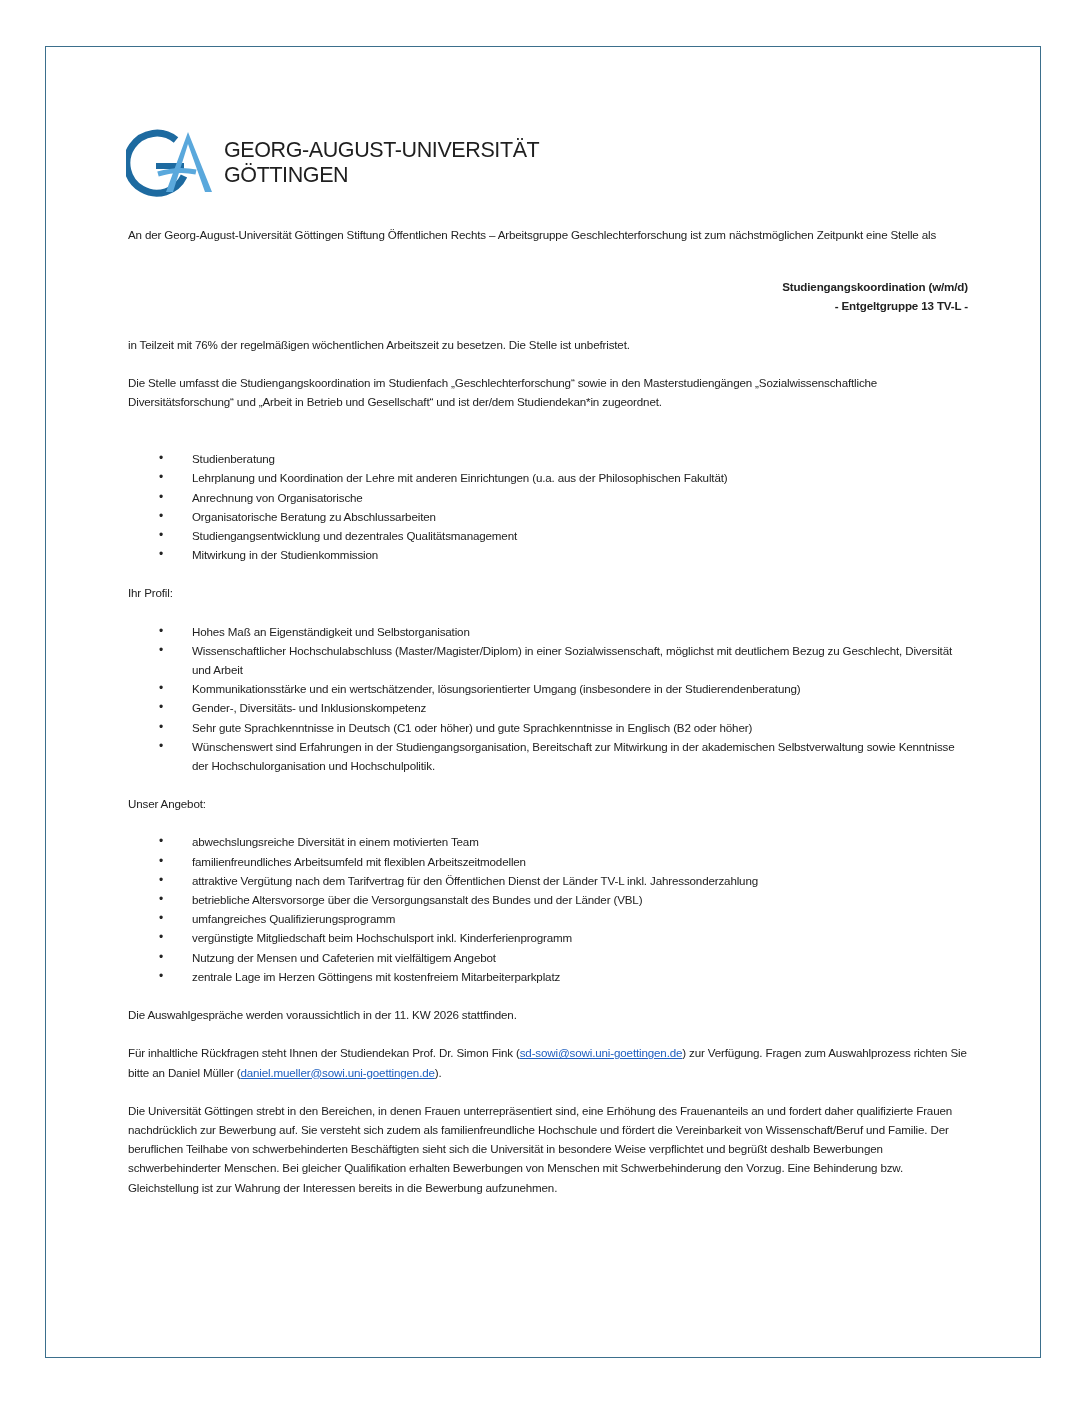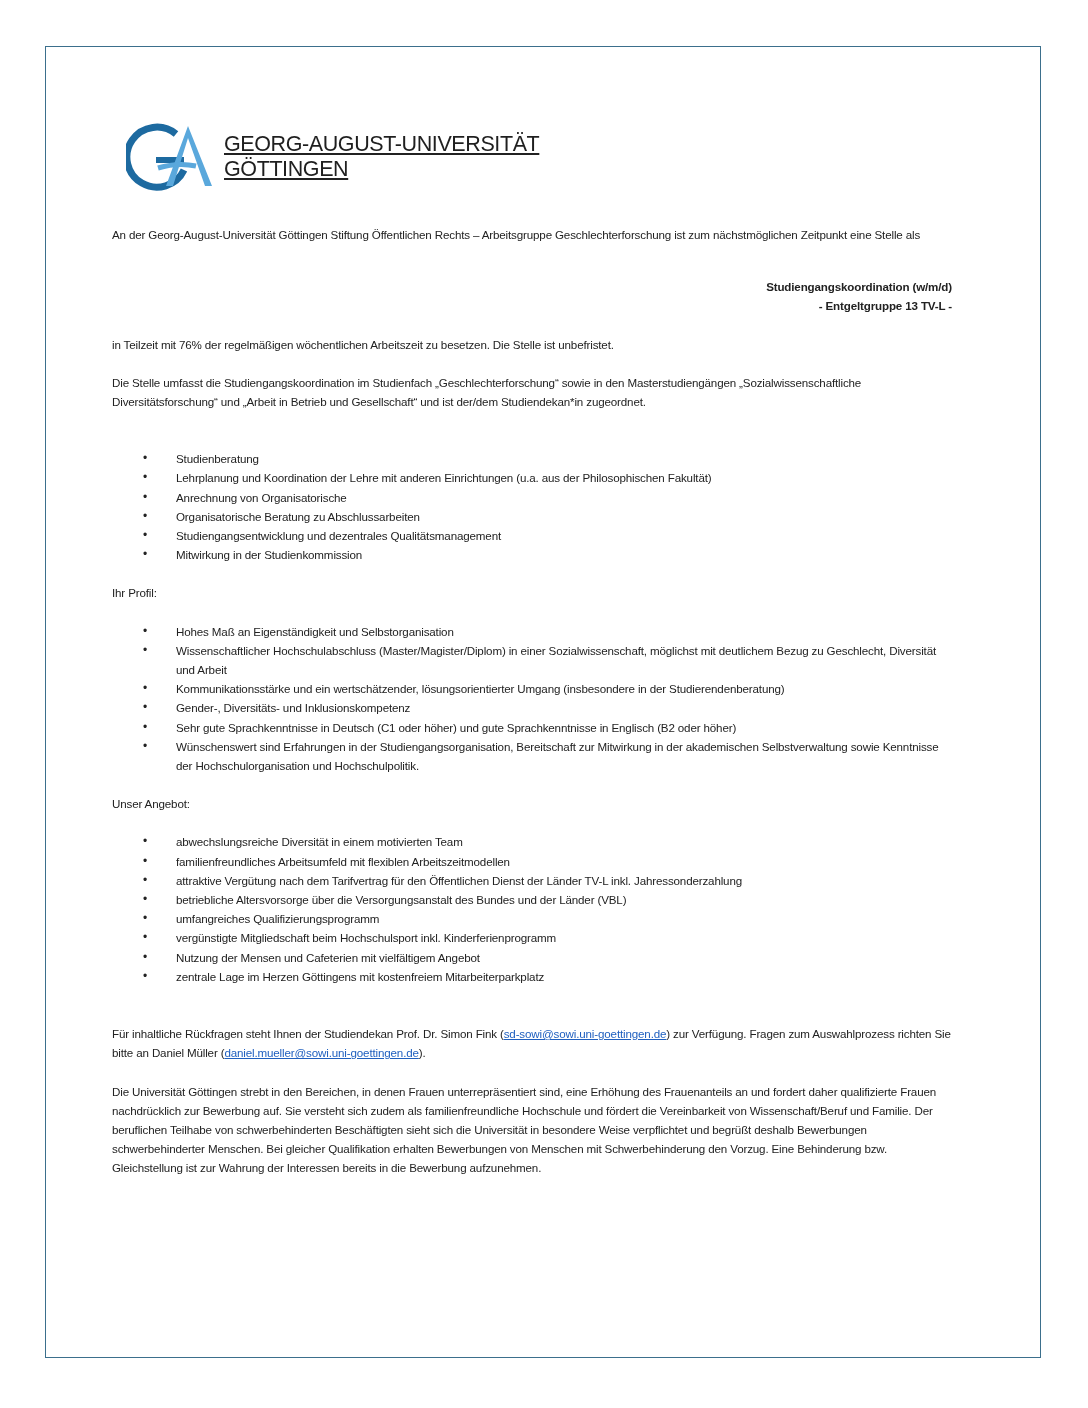--- a/index.html
+++ b/index.html
@@ -1,24 +1,24 @@
 <!DOCTYPE html>
 <html><head>
 <meta charset="utf-8">
 <style>
   html, body { margin: 0; padding: 0; background: #ffffff; }
   body { width: 1088px; height: 1408px; position: relative; overflow: hidden;
          font-family: "Liberation Sans", sans-serif; color: #222; }
   .page-frame { position: absolute; left: 45px; top: 46px; width: 996px; height: 1312px;
                 border: 1.5px solid #3b6f8c; box-sizing: border-box; }
-  .logo { position: absolute; left: 126px; top: 122px; display: flex; align-items: center; text-decoration: underline; }
+  .logo { position: absolute; left: 126px; top: 128px; display: flex; align-items: center; }
   .logo svg { display: block; }
   .logo-text { margin-left: 8px; color: #1f1f1f; font-size: 21.5px; line-height: 25px;
                letter-spacing: -0.4px; font-family: "Liberation Sans", sans-serif; }
-  .content { position: absolute; left: 112px; top: 225px; width: 840px;
+  .content { position: absolute; left: 128px; top: 225px; width: 840px;
              font-size: 11.6px; line-height: 19.2px; letter-spacing: -0.15px; }
   p { margin: 0; }
   .gap { height: 19px; }
   .center { text-align: right; font-weight: bold; }
   ul { list-style: none; margin: 0; padding: 0; }
   ul li { position: relative; padding-left: 64px; }
   ul li::before { content: "\2022"; position: absolute; left: 31px; top: 0; font-size: 12px; }
   a { color: #1f5fbf; text-decoration: underline; }
 </style>
 </head>
@@ -80,19 +80,20 @@
     <li>abwechslungsreiche Diversität in einem motivierten Team</li>
     <li>familienfreundliches Arbeitsumfeld mit flexiblen Arbeitszeitmodellen</li>
     <li>attraktive Vergütung nach dem Tarifvertrag für den Öffentlichen Dienst der Länder TV-L inkl. Jahressonderzahlung</li>
     <li>betriebliche Altersvorsorge über die Versorgungsanstalt des Bundes und der Länder (VBL)</li>
     <li>umfangreiches Qualifizierungsprogramm</li>
     <li>vergünstigte Mitgliedschaft beim Hochschulsport inkl. Kinderferienprogramm</li>
     <li>Nutzung der Mensen und Cafeterien mit vielfältigem Angebot</li>
     <li>zentrale Lage im Herzen Göttingens mit kostenfreiem Mitarbeiterparkplatz</li>
   </ul>
   <div class="gap"></div>
+  <p>Die Auswahlgespräche werden voraussichtlich in der 11. KW 2026 stattfinden.</p>
   <div class="gap"></div>
   <p>
     <span>Für inhaltliche Rückfragen steht Ihnen der Studiendekan Prof. Dr. Simon Fink (</span><a href="sd-sowi@sowi.uni-goettingen.de">sd-sowi@sowi.uni-goettingen.de</a><span>) zur Verfügung. Fragen zum Auswahlprozess richten Sie bitte an Daniel Müller (</span><a href="daniel.mueller@sowi.uni-goettingen.de">daniel.mueller@sowi.uni-goettingen.de</a><span>).</span>
   </p>
   <div class="gap"></div>
   <p>Die Universität Göttingen strebt in den Bereichen, in denen Frauen unterrepräsentiert sind, eine Erhöhung des Frauenanteils an und fordert daher qualifizierte Frauen nachdrücklich zur Bewerbung auf. Sie versteht sich zudem als familienfreundliche Hochschule und fördert die Vereinbarkeit von Wissenschaft/Beruf und Familie. Der beruflichen Teilhabe von schwerbehinderten Beschäftigten sieht sich die Universität in besondere Weise verpflichtet und begrüßt deshalb Bewerbungen schwerbehinderter Menschen. Bei gleicher Qualifikation erhalten Bewerbungen von Menschen mit Schwerbehinderung den Vorzug. Eine Behinderung bzw. Gleichstellung ist zur Wahrung der Interessen bereits in die Bewerbung aufzunehmen.</p>
 </div>
 
 </body></html>

